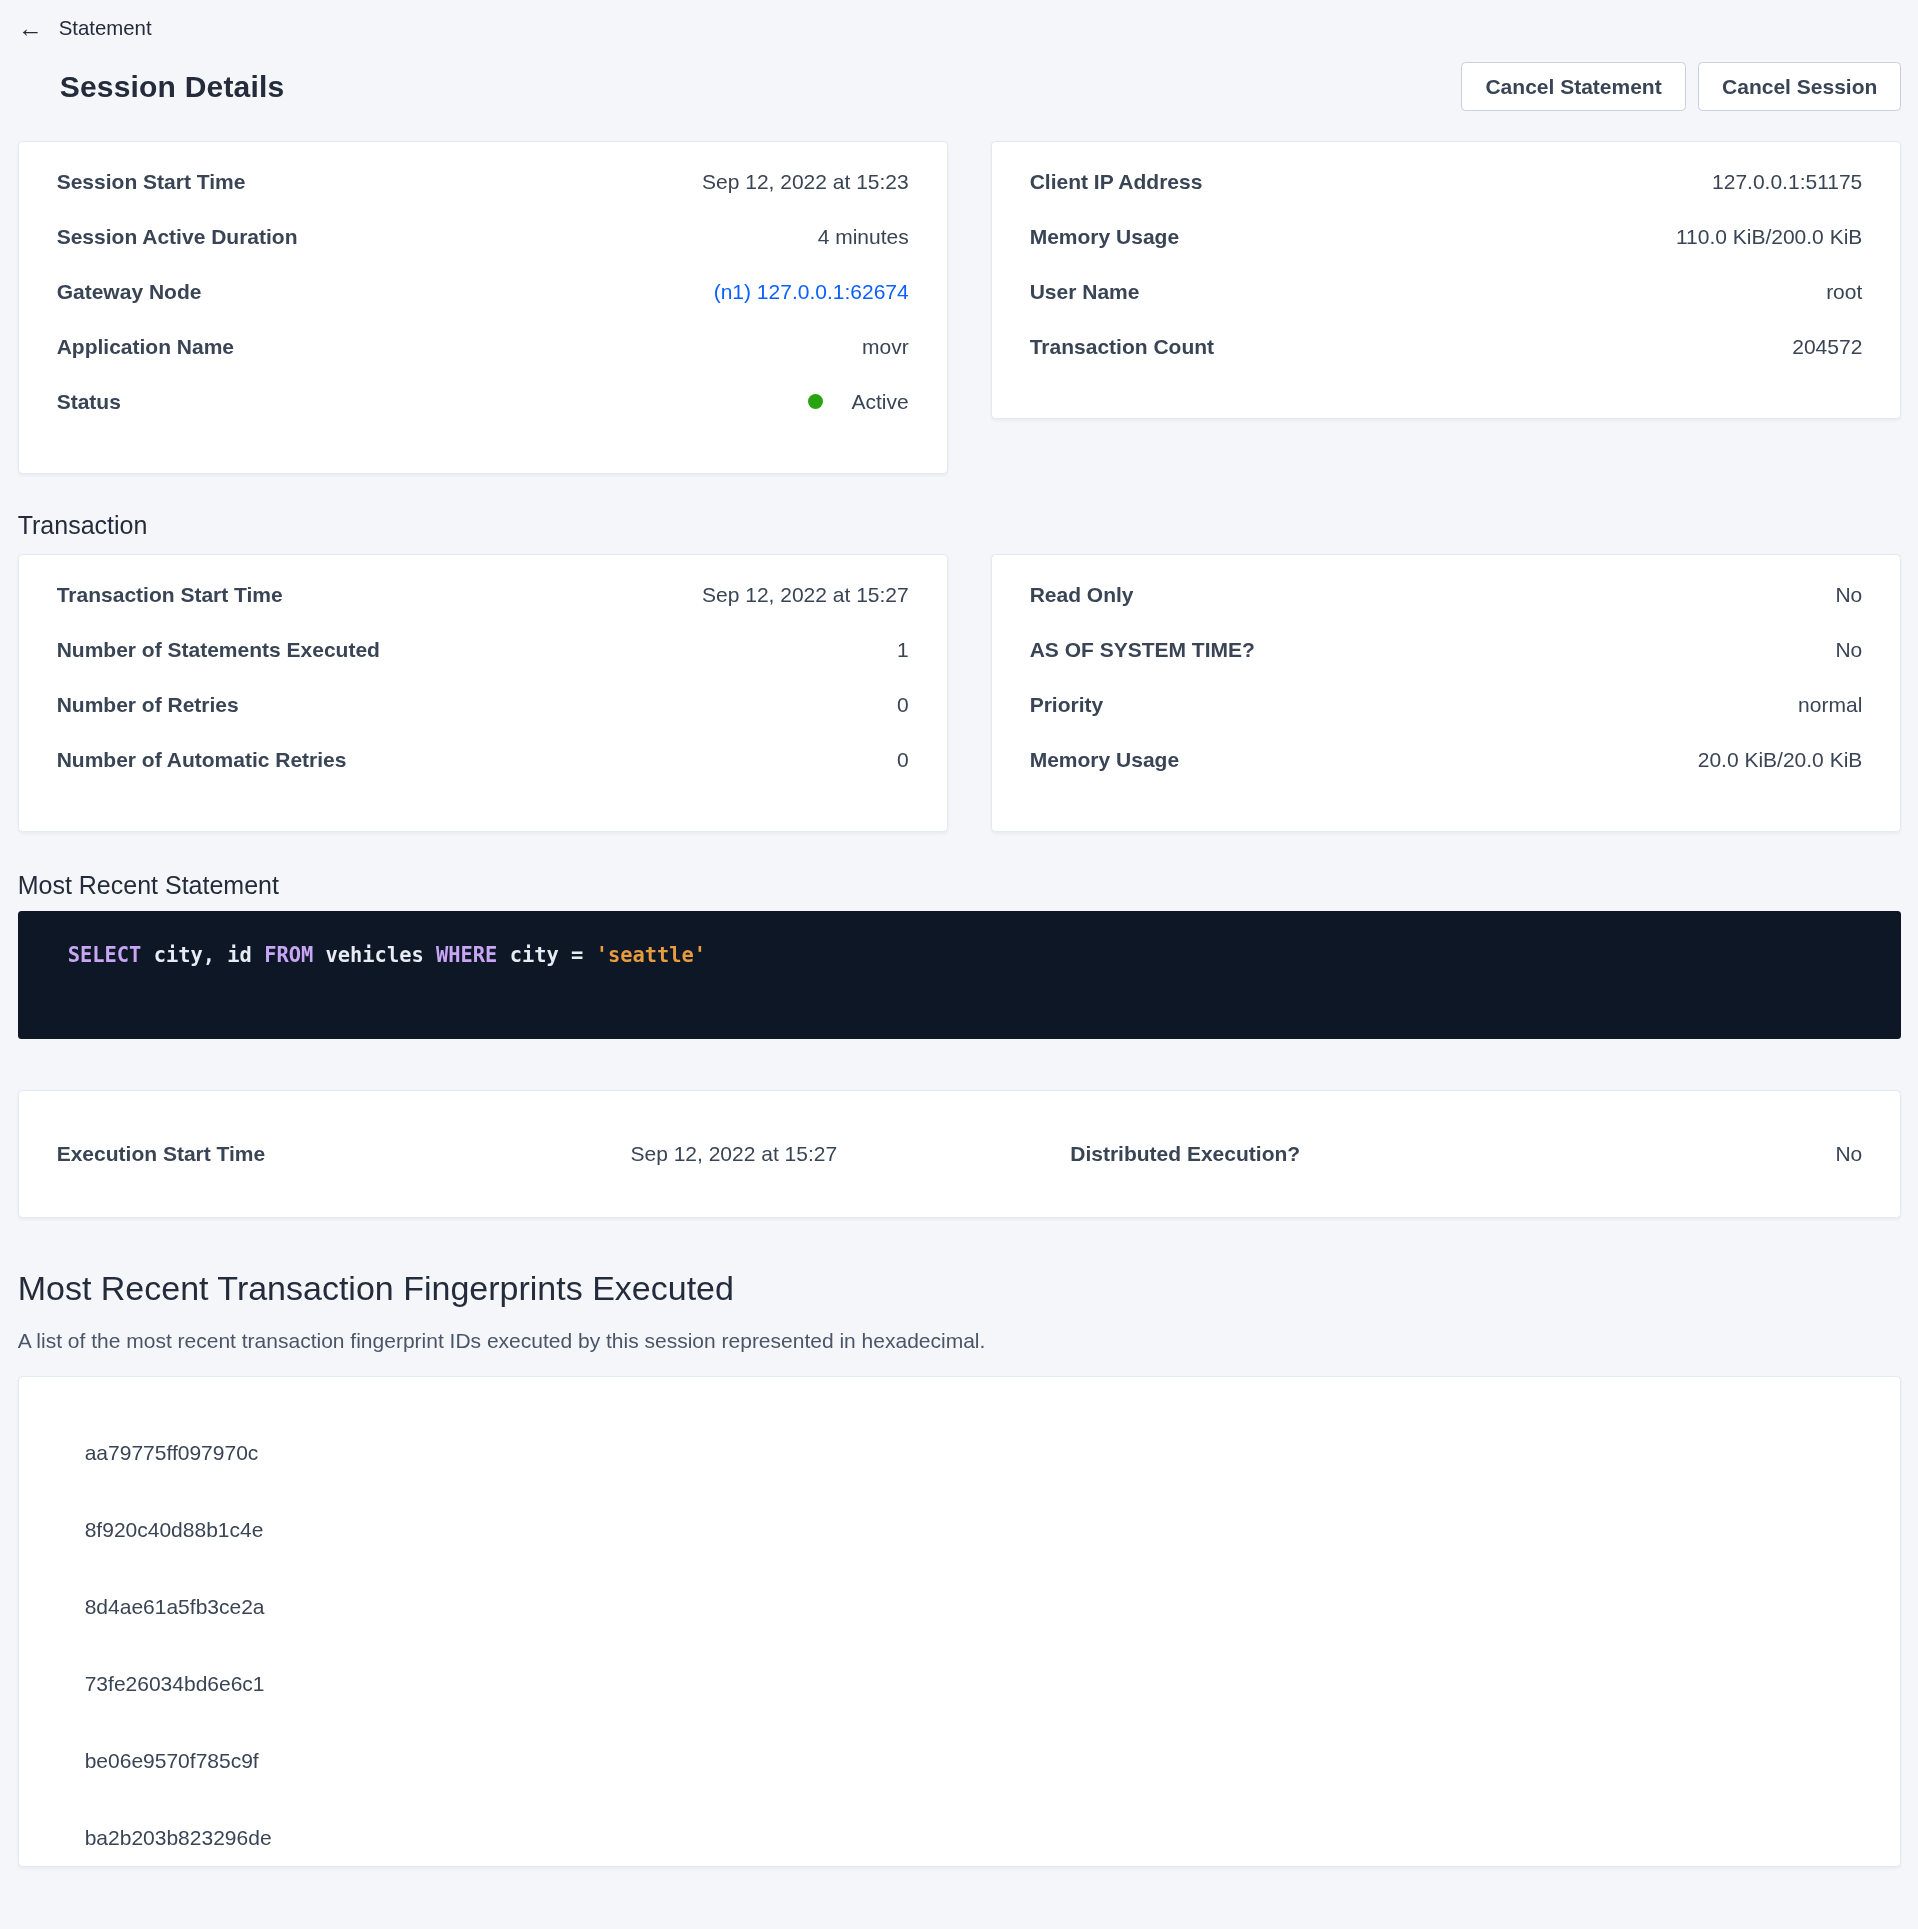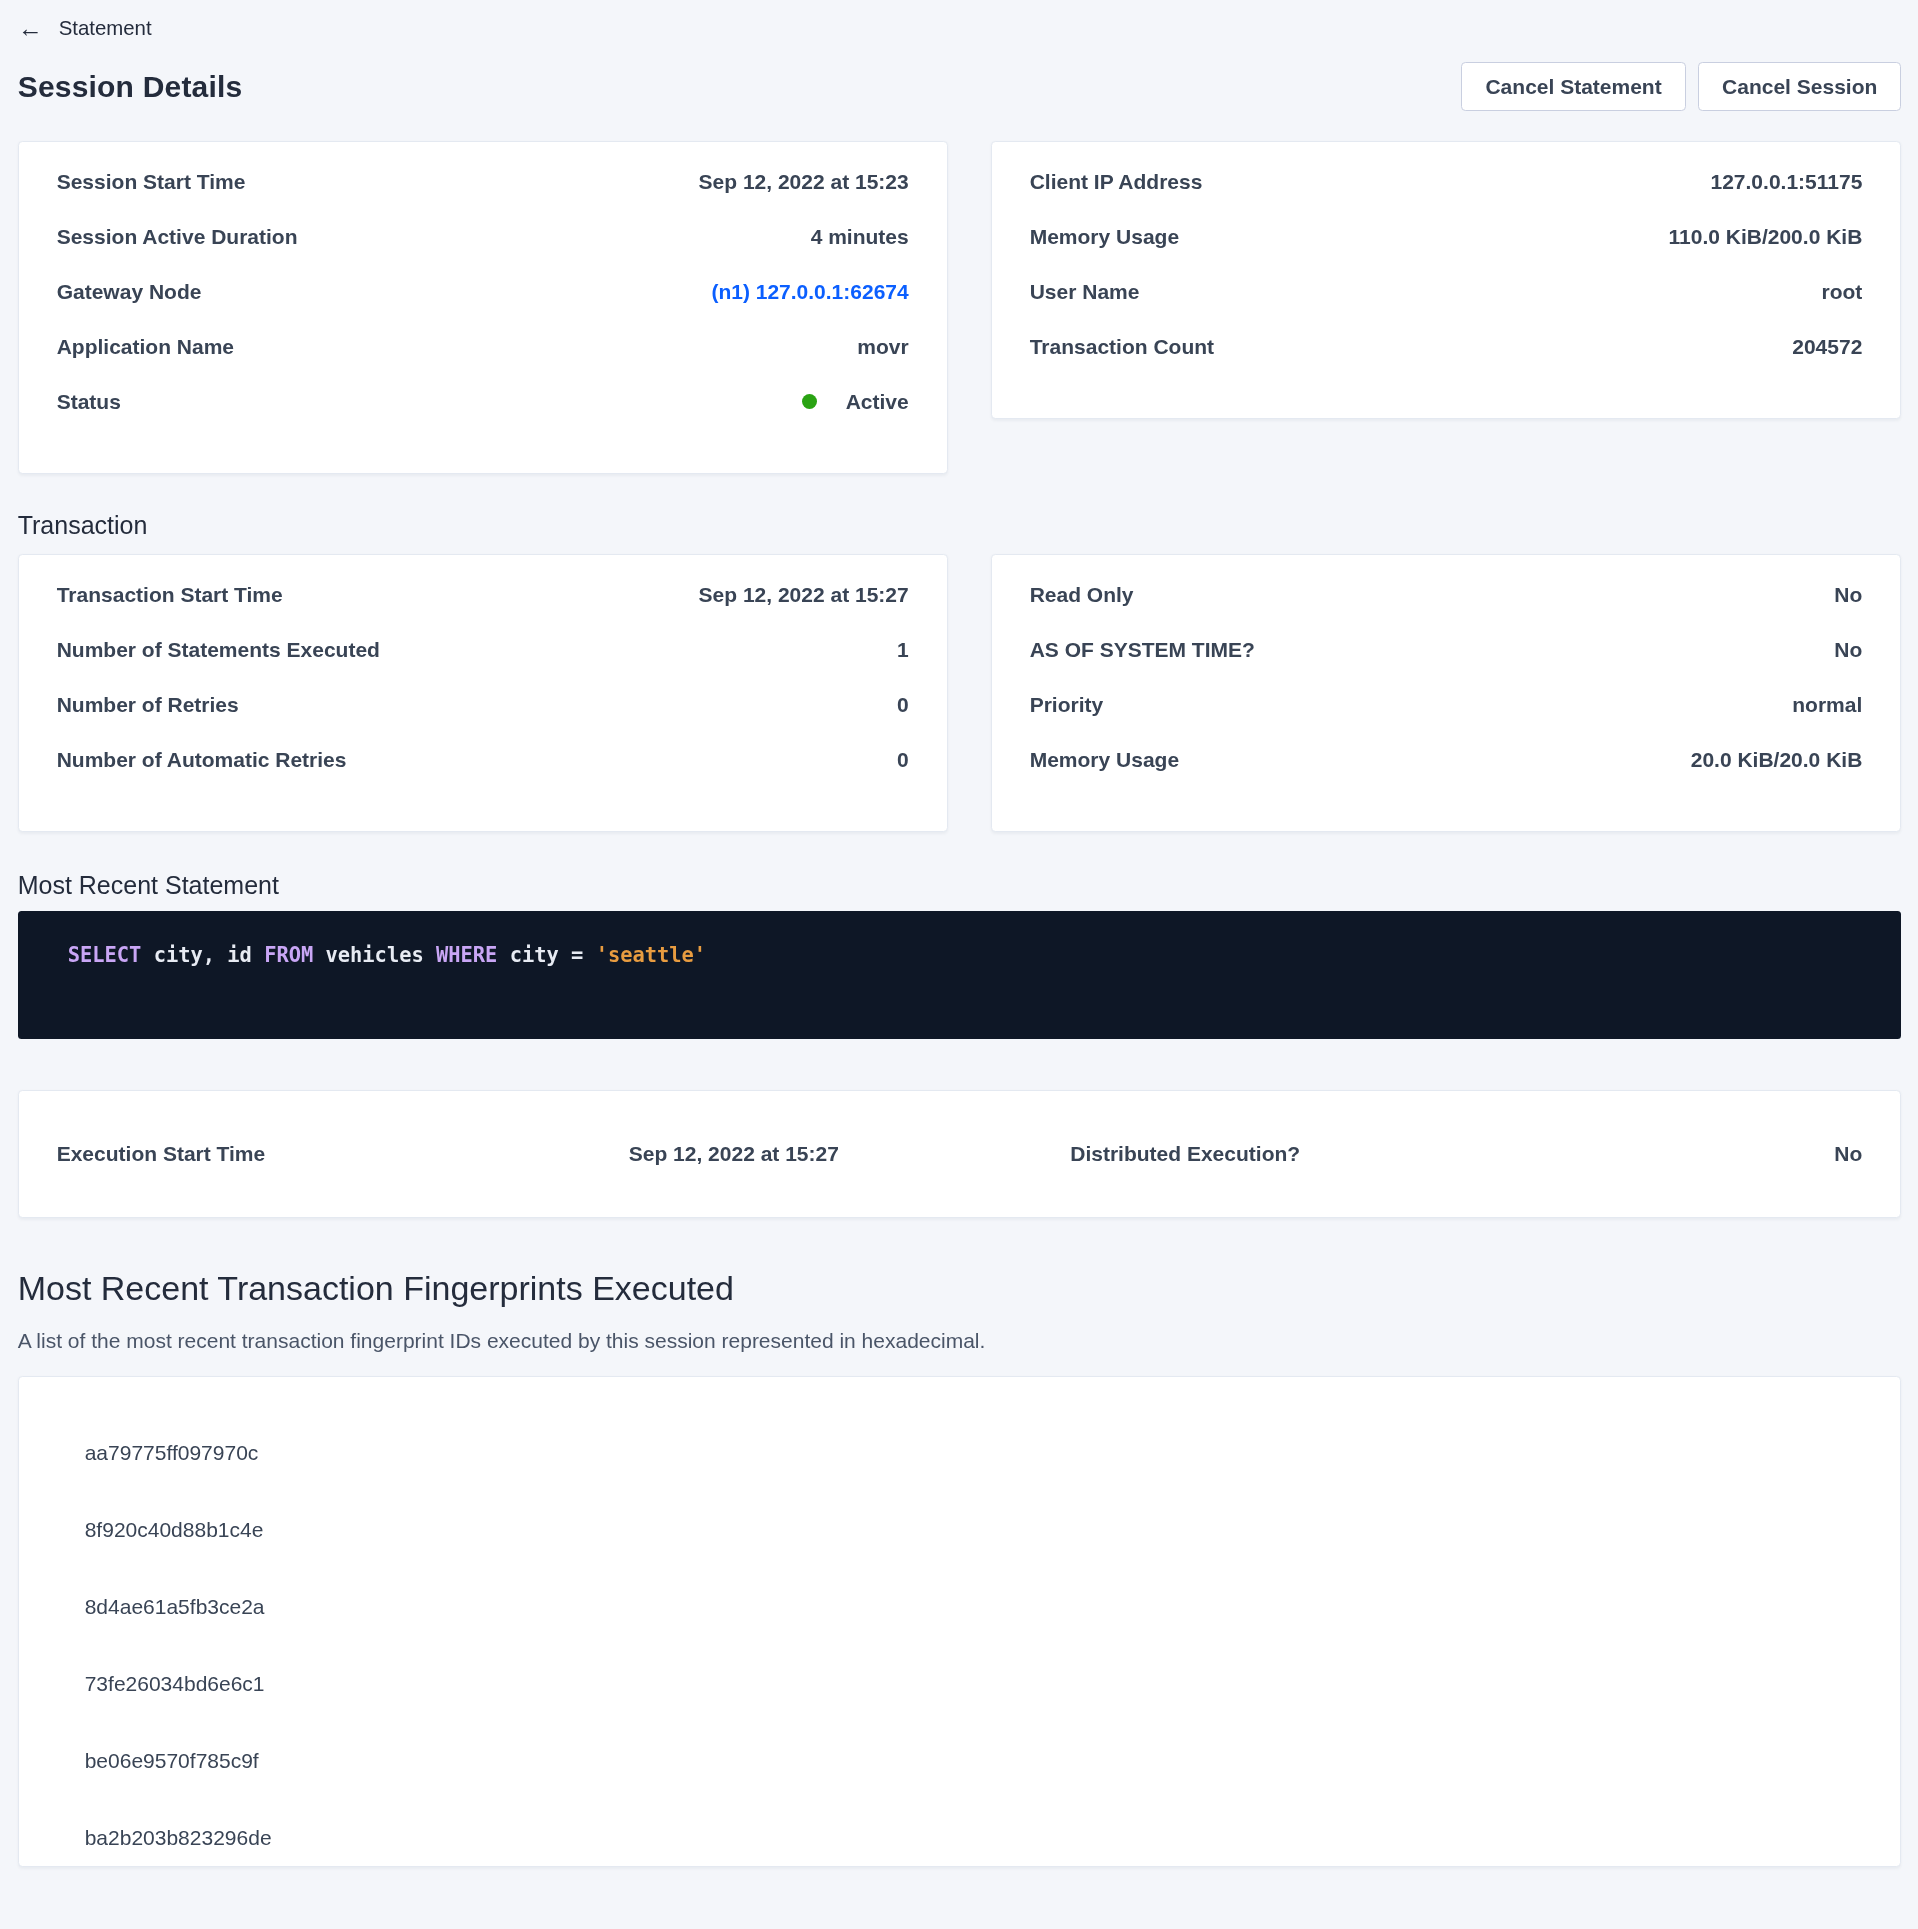--- a/index.html
+++ b/index.html
@@ -24,21 +24,21 @@
     color:var(--text);
   }
   .page{padding:12.4px 17.7px 0 17.7px;}
 
   
   .crumbs{display:flex;align-items:center;gap:16px;height:32px;cursor:pointer;}
   .crumbs .arrow{font-size:25px;line-height:1;color:var(--heading);}
   .crumbs .crumb-label{font-size:20.4px;color:var(--heading);}
 
   
-  .titlebar{margin-top:17.7px;display:flex;justify-content:space-between;align-items:center;}
+  .titlebar{margin-top:17.7px;display:flex;justify-content:space-between;align-items:center;margin-left:42px;}
   h1{font-size:30px;font-weight:700;color:var(--heading);letter-spacing:0.2px;}
   .btn-group{display:flex;gap:12.4px;}
   .btn{
     background:var(--card-bg);
     border:0.9px solid var(--btn-border);
     border-radius:4.4px;
     font-family:"Liberation Sans", sans-serif;
     font-size:21px;font-weight:700;color:var(--text);
     padding:11.5px 23px;cursor:pointer;
   }
@@ -50,21 +50,21 @@
     border-radius:4.4px;
     box-shadow:0 1.8px 2.7px rgba(70,80,110,0.06);
   }
   .card-row{display:flex;gap:43px;align-items:flex-start;}
   .row1{margin-top:30px;}
   .col-left{width:930px;flex:none;}
   .col-right{flex:1;}
   .kv-card{padding:12px 38px 44px 38px;}
   .kv{display:flex;justify-content:space-between;align-items:center;height:55px;}
   .kv-label{font-size:21px;font-weight:700;}
-  .kv-value{font-size:21px;font-weight:700;text-align:right;}
+  .kv-value{font-size:21px;font-weight:400;text-align:right;}
   a.link{color:var(--link);text-decoration:none;}
   .status-val{display:flex;align-items:center;gap:29px;}
   .dot{width:15px;height:15px;border-radius:50%;background:var(--status-green);flex:none;}
 
   
   .section-h{font-size:25px;font-weight:400;color:var(--heading);margin:37px 0 14px 0;}
   .section-h.stmt{margin-top:39px;margin-bottom:10.6px;}
 
   
   .code-block{

